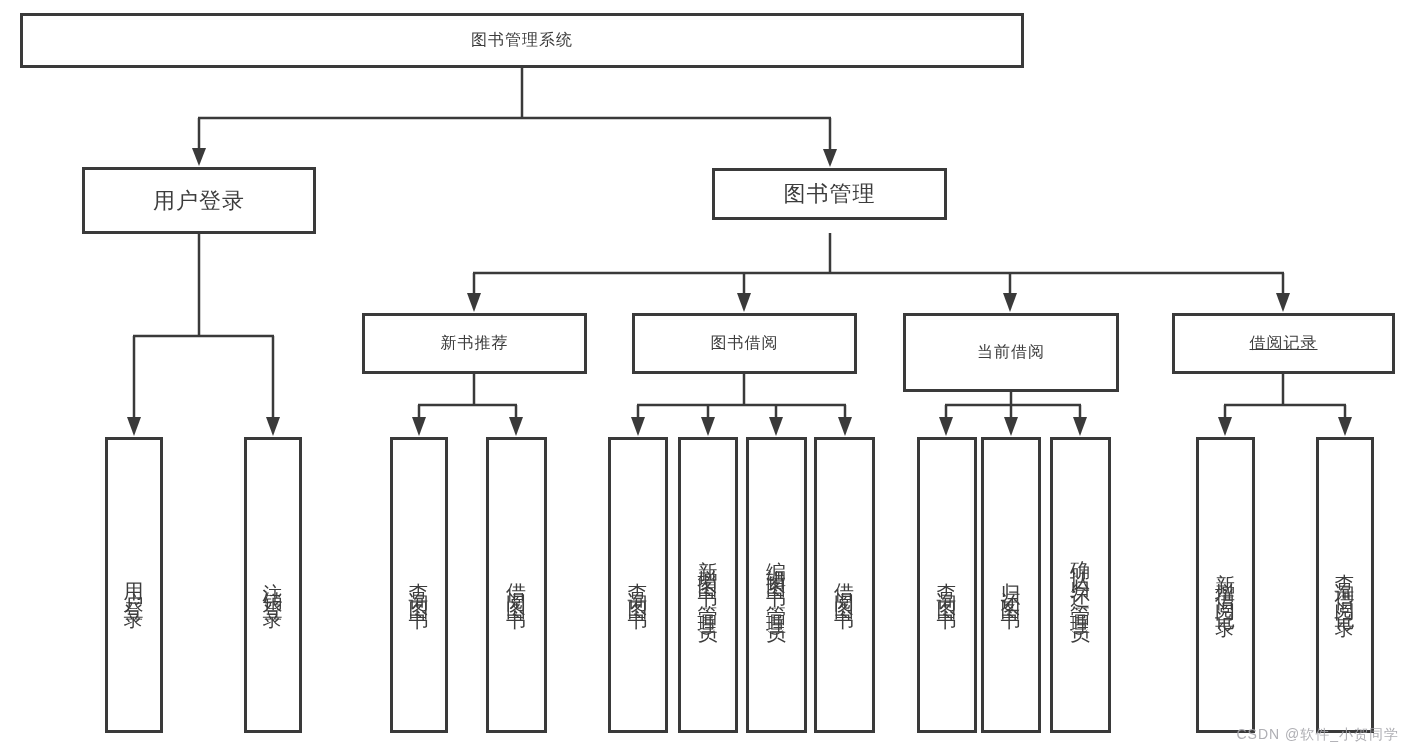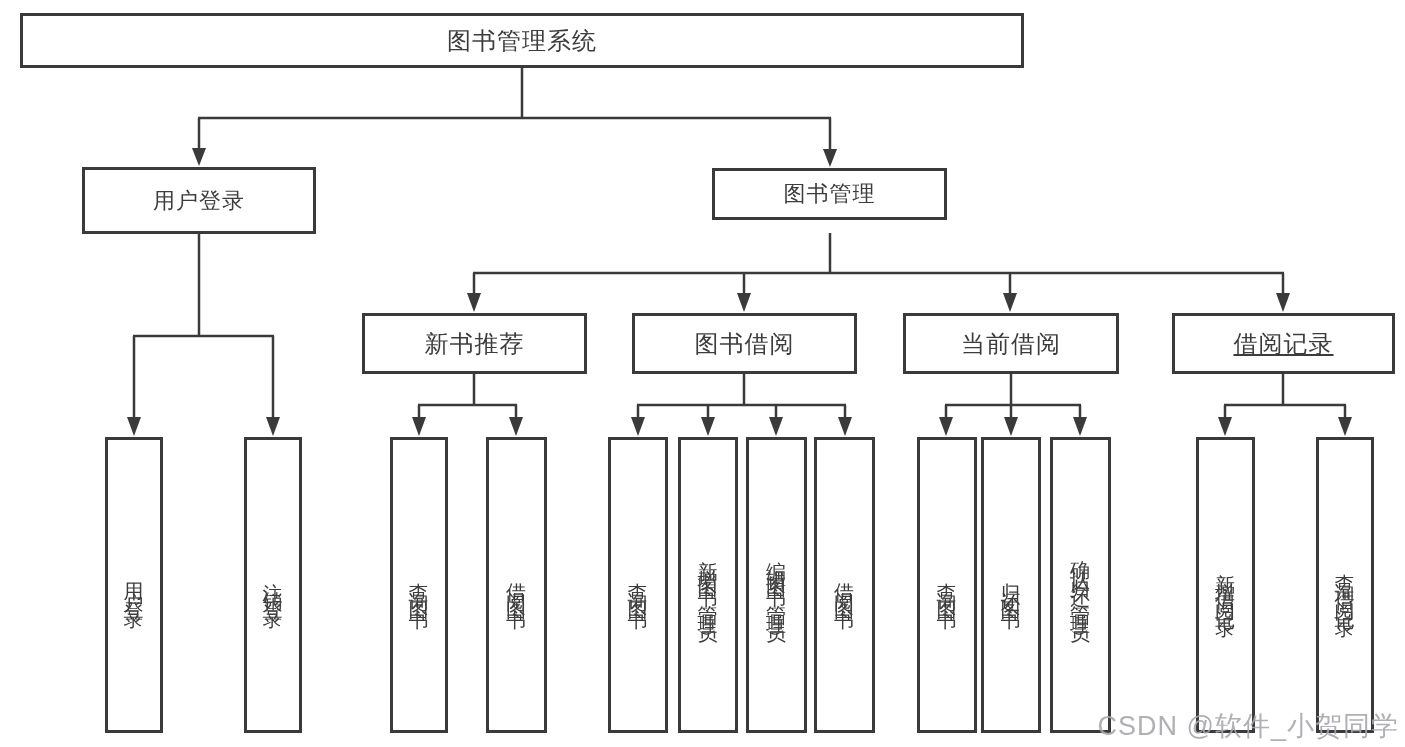--- a/index.html
+++ b/index.html
@@ -13,38 +13,38 @@
   .node{
     position:absolute;
     border:3px solid #3a3a3a;
     background:#ffffff;
     box-sizing:border-box;
     display:flex;
     align-items:center;
     justify-content:center;
     color:#3c3c3c;
   }
-  .hnode{font-size:24px;letter-spacing:1px;}
+  .hnode{font-size:16px;letter-spacing:1px;}
   .hnode.l2{font-size:22px;}
   .vnode span{
     writing-mode:vertical-rl;
     text-orientation:mixed;
     font-size:20px;
     letter-spacing:9px;
     line-height:1;
     color:#3c3c3c;
     white-space:nowrap;
   }
   svg.wires{position:absolute;left:0;top:0;pointer-events:none;}
   svg.wires line{stroke:#3a3a3a;stroke-width:2.5;}
   svg.wires polygon{fill:#3a3a3a;}
   .watermark{
     position:absolute;
     right:6px;bottom:3px;
-    font-size:27px;
+    font-size:14px;
     color:rgba(166,166,172,0.9);
     letter-spacing:1px;
     white-space:nowrap;
   }
 </style>
 </head>
 <body>
 
 <div class="stage">
 
@@ -110,21 +110,21 @@
     <polygon points="1338,417 1352,417 1345,436"></polygon>
   </svg>
 
   <div class="node hnode" style="left:20px;top:13px;width:1004px;height:55px;">图书管理系统</div>
 
   <div class="node hnode l2" style="left:82px;top:167px;width:234px;height:67px;">用户登录</div>
   <div class="node hnode l2" style="left:712px;top:168px;width:235px;height:52px;">图书管理</div>
 
   <div class="node hnode" style="left:632px;top:313px;width:225px;height:61px;">图书借阅</div>
   <div class="node hnode" style="left:362px;top:313px;width:225px;height:61px;">新书推荐</div>
-  <div class="node hnode" style="left:903px;top:313px;width:216px;height:61px;">当前借阅</div>
+  <div class="node hnode" style="left:903px;top:313px;width:216px;height:79px;">当前借阅</div>
   <div class="node hnode" style="left:1172px;top:313px;width:223px;height:61px;text-decoration:underline;">借阅记录</div>
 
   <div class="node vnode" style="left:105px;top:437px;width:58px;height:296px;">
     <span>用户登录</span>
   </div>
   <div class="node vnode" style="left:244px;top:437px;width:58px;height:296px;">
     <span>注销登录</span>
   </div>
 
   <div class="node vnode" style="left:390px;top:437px;width:58px;height:296px;">

